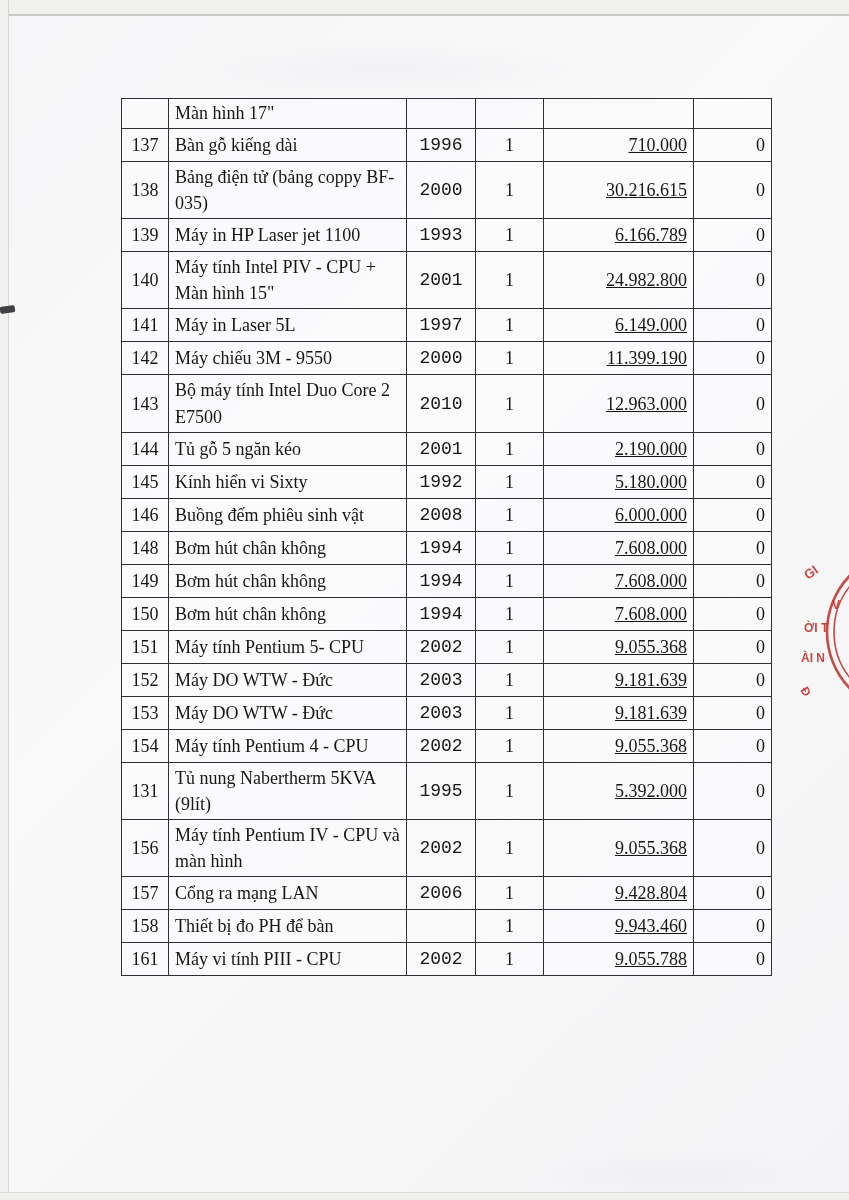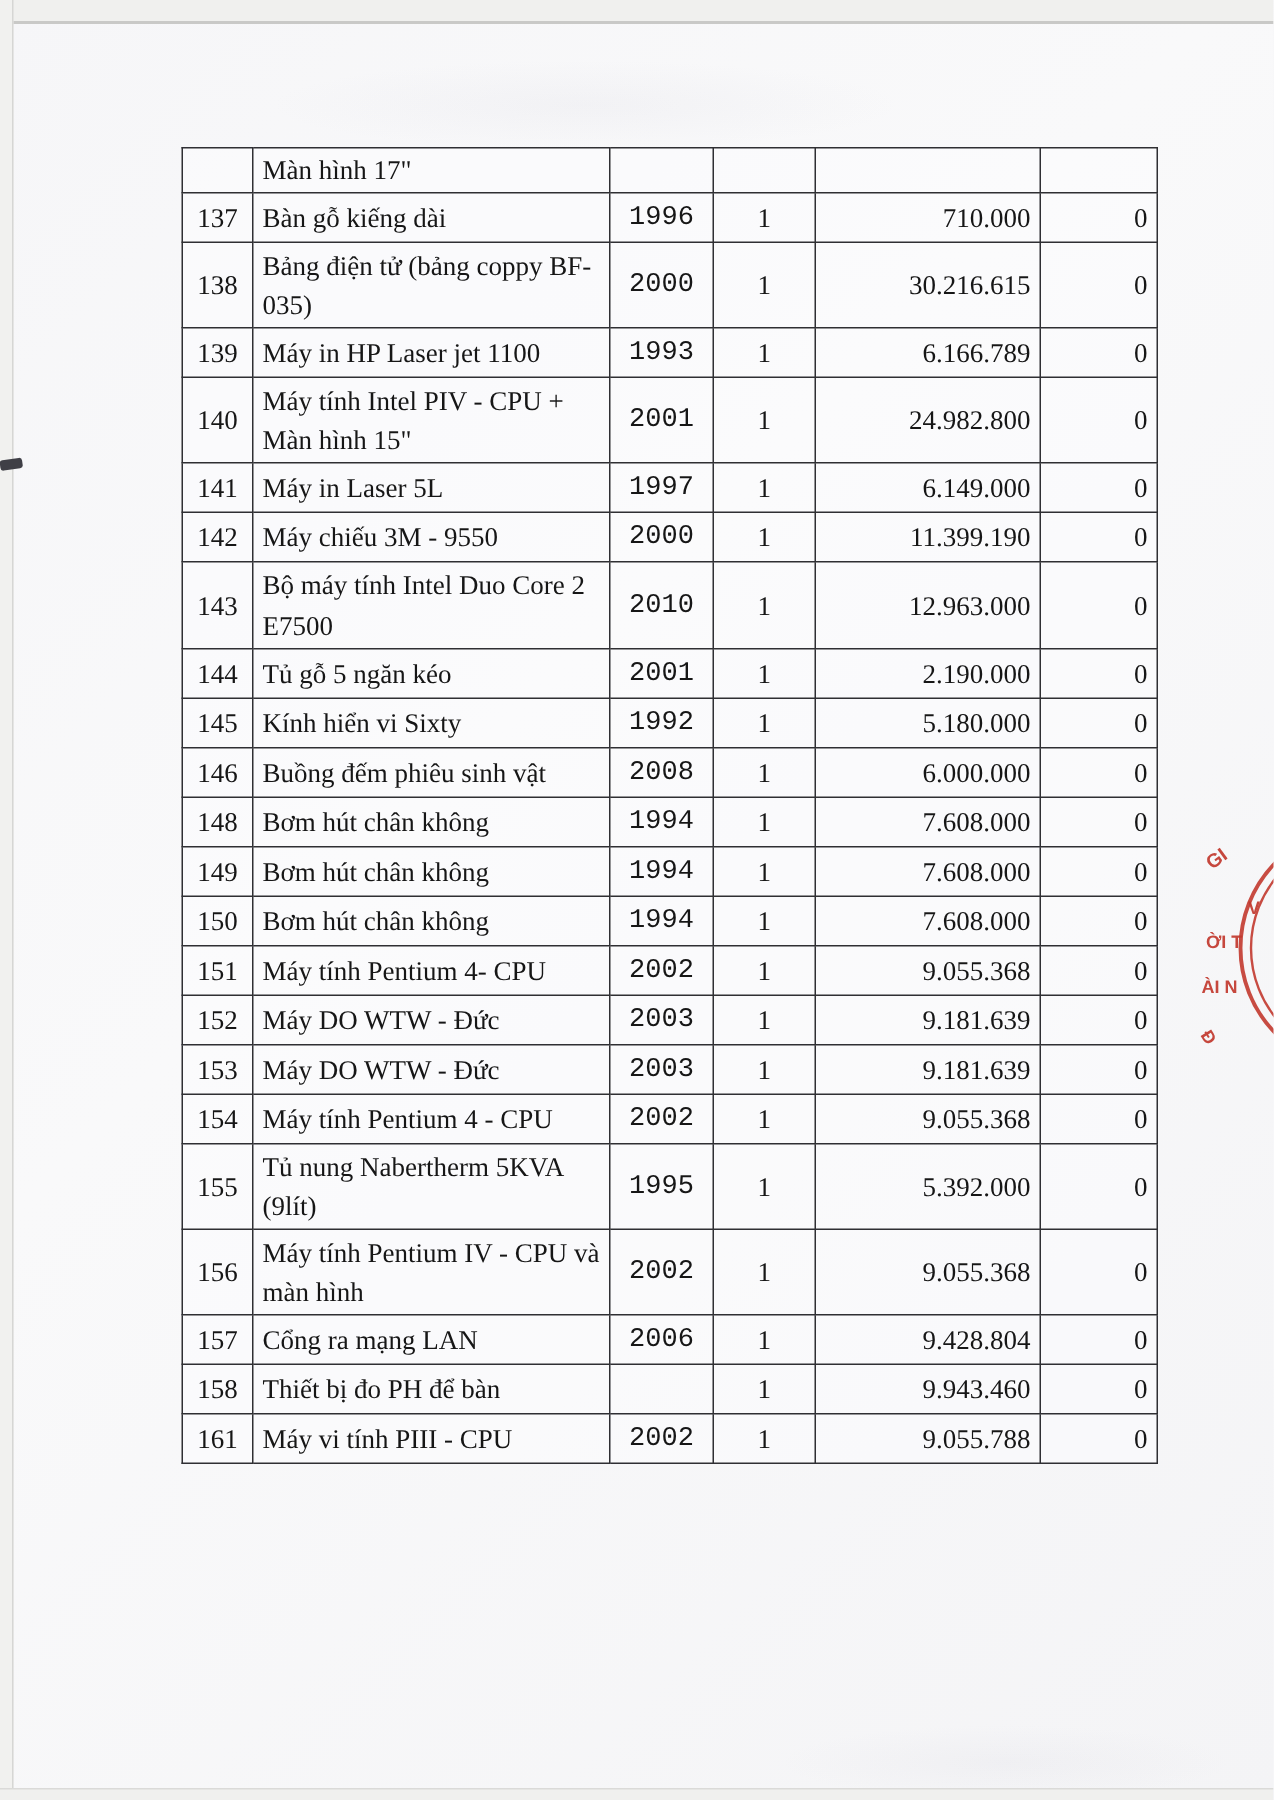--- a/index.html
+++ b/index.html
@@ -51,21 +51,21 @@
     background:rgba(252,252,253,0.6);
   }
   tr.row { height:33px; }
   tr.row.tall { height:57px; }
   tr.row.partial { height:26px; }
   tr.row.partial td { vertical-align:top; padding-top:1px; }
   td.c-no   { text-align:center; padding:2px 2px; }
   td.c-name { text-align:left; padding-left:9px; padding-right:10px; }
   td.c-year { text-align:center;font-family:Liberation Mono, monospace; }
   td.c-qty  { text-align:center; }
-  td.c-value{ text-align:right; padding-right:9px; }
+  td.c-value{ text-align:right; padding-right:9px;text-decoration:underline; }
   td.c-zero { text-align:right; padding-right:22px; }
 
   
   .stamp {
     position:absolute; left:786px; top:548px; width:63px; height:168px;
     overflow:visible;
   }
   .stamp text {
     font-family:"Liberation Sans","DejaVu Sans",sans-serif;
     font-weight:bold; fill:#c2392e; opacity:0.92;
@@ -211,21 +211,21 @@
           <td class="c-no">150</td>
           <td class="c-name">Bơm hút chân không</td>
           <td class="c-year">1994</td>
           <td class="c-qty">1</td>
           <td class="c-value">7.608.000</td>
           <td class="c-zero">0</td>
         </tr>
 
         <tr class="row">
           <td class="c-no">151</td>
-          <td class="c-name">Máy tính Pentium 4- CPU</td>
+          <td class="c-name">Máy tính Pentium 5- CPU</td>
           <td class="c-year">2002</td>
           <td class="c-qty">1</td>
           <td class="c-value">9.055.368</td>
           <td class="c-zero">0</td>
         </tr>
 
         <tr class="row">
           <td class="c-no">152</td>
           <td class="c-name">Máy DO WTW - Đức</td>
           <td class="c-year">2003</td>
@@ -246,21 +246,21 @@
         <tr class="row">
           <td class="c-no">154</td>
           <td class="c-name">Máy tính Pentium 4 - CPU</td>
           <td class="c-year">2002</td>
           <td class="c-qty">1</td>
           <td class="c-value">9.055.368</td>
           <td class="c-zero">0</td>
         </tr>
 
         <tr class="row tall">
-          <td class="c-no">155</td>
+          <td class="c-no">131</td>
           <td class="c-name">Tủ nung Nabertherm 5KVA (9lít)</td>
           <td class="c-year">1995</td>
           <td class="c-qty">1</td>
           <td class="c-value">5.392.000</td>
           <td class="c-zero">0</td>
         </tr>
 
         <tr class="row tall">
           <td class="c-no">156</td>
           <td class="c-name">Máy tính Pentium IV - CPU và màn hình</td>

